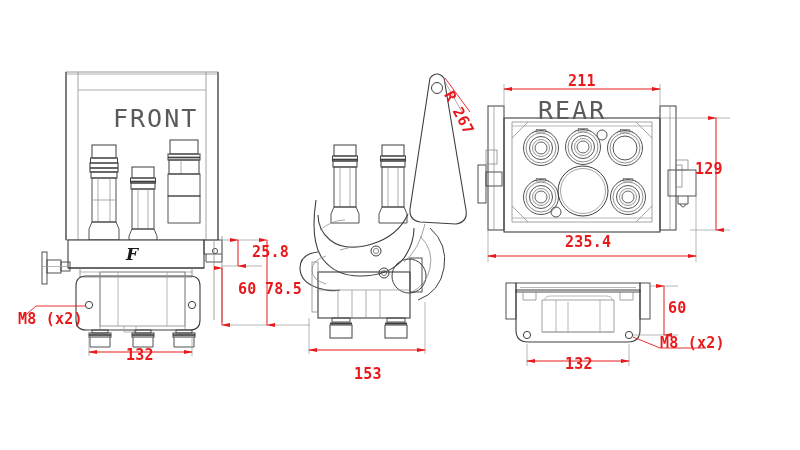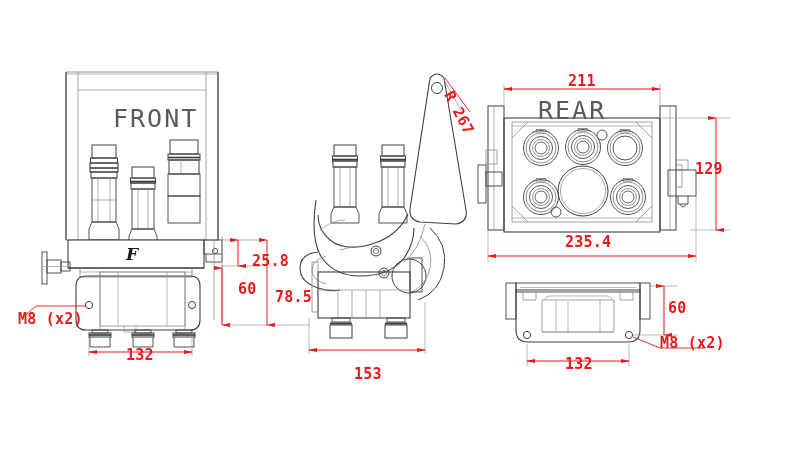--- a/index.html
+++ b/index.html
@@ -348,23 +348,23 @@
       <line x1="660" y1="348" x2="706" y2="348" stroke="#e8191b" stroke-width="0.9"></line>
     </g>
   </svg>
 
   <div class="view-label" style="left:113px; top:104px;">FRONT</div>
   <div class="brand-label" style="left:126px; top:244px;">F</div>
   <div class="view-label" style="left:538px; top:96px;">REAR</div>
 
   <div class="dim-label" style="left:126px; top:346px;">132</div>
   <div class="dim-label" style="left:18px; top:310px;">M8  (x2)</div>
-  <div class="dim-label" style="left:252px; top:252px;">25.8</div>
+  <div class="dim-label" style="left:252px; top:243px;">25.8</div>
   <div class="dim-label" style="left:238px; top:280px;">60</div>
-  <div class="dim-label" style="left:265px; top:288px;margin-left:10px;">78.5</div>
+  <div class="dim-label" style="left:265px; top:280px;">78.5</div>
 
   <div class="dim-label" style="left:354px; top:345px;margin-top:20px;">153</div>
   <div class="dim-label rot-label" style="left:456px; top:88px; transform:rotate(62deg);">R 267</div>
 
   <div class="dim-label" style="left:568px; top:72px;">211</div>
   <div class="dim-label" style="left:565px; top:233px;">235.4</div>
   <div class="dim-label" style="left:695px; top:160px;">129</div>
 
   <div class="dim-label" style="left:565px; top:355px;">132</div>
   <div class="dim-label" style="left:668px; top:299px;">60</div>

